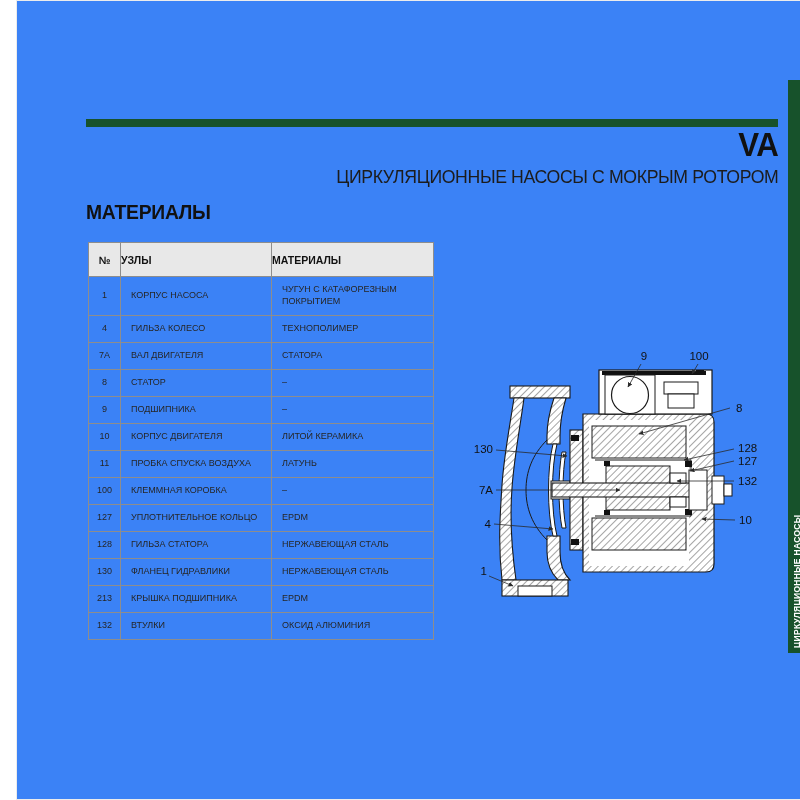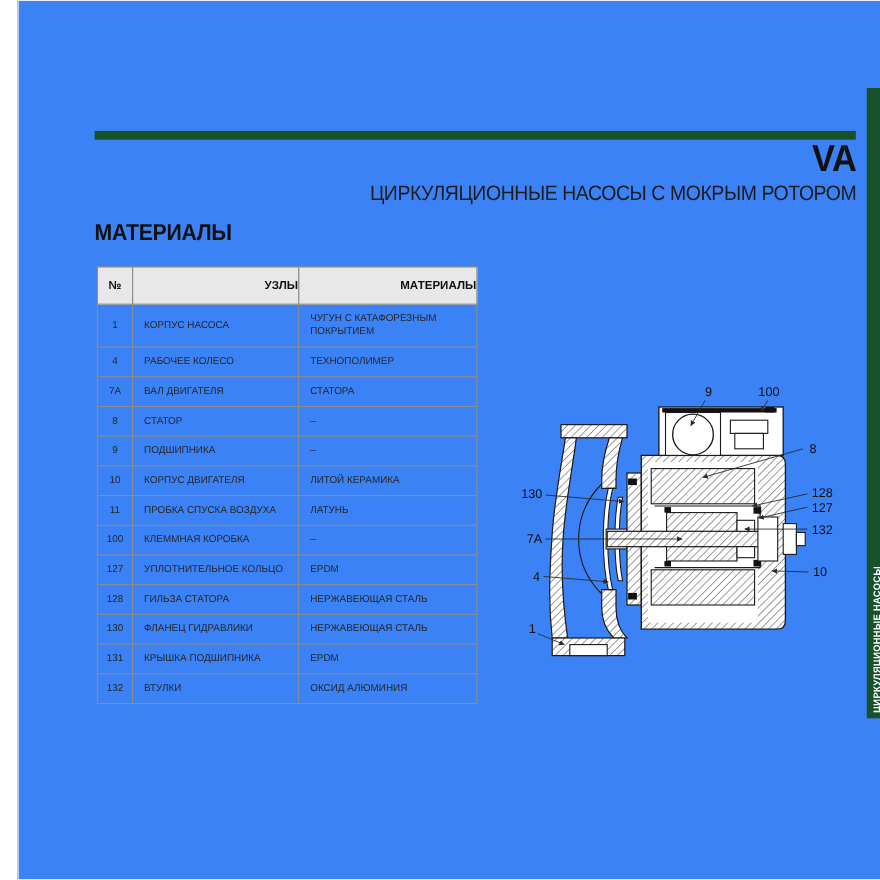--- a/index.html
+++ b/index.html
@@ -23,21 +23,21 @@
 
   .section-title {
     position:absolute; left:70px; top:200px; font-size:21px; font-weight:bold;
     color:#111; letter-spacing:-0.3px; transform:scaleX(0.92); transform-origin:0 50%;
   }
 
   table.materials { position:absolute; left:72px; top:242px; width:345px; border-collapse:collapse; table-layout:fixed; }
   .materials th, .materials td { border:1px solid #8d8d8d; vertical-align:middle; }
   .materials th {
     height:33px; background:#e8e8e8; font-size:10.5px; color:#111;
-    text-align:right; padding:0 0 0 10px; letter-spacing:0;
+    text-align:left; padding:0 0 0 0; letter-spacing:0;
   }
   .materials th.c-num { text-align:center; padding:0; }
   .materials td { height:26px; font-size:9px; color:#262626; padding:0 6px 0 10px; line-height:1.3; }
   .materials td.c-num { text-align:center; padding:0; }
   .materials tr.tall td { height:38px; }
 
   .diagram { position:absolute; left:440px; top:340px; width:316px; height:282px; }
   .diagram svg { display:block; width:100%; height:100%; }
   .diagram text { font-family:"Liberation Sans", sans-serif; font-size:11.5px; fill:#111; }
 
@@ -76,21 +76,21 @@
       </tr>
     </thead>
     <tbody>
       <tr class="tall">
         <td class="c-num">1</td>
         <td>КОРПУС НАСОСА</td>
         <td>ЧУГУН С КАТАФОРЕЗНЫМ ПОКРЫТИЕМ</td>
       </tr>
       <tr>
         <td class="c-num">4</td>
-        <td>РАБОЧЕЕ КОЛЕСО</td>
+        <td>ГИЛЬЗА КОЛЕСО</td>
         <td>ТЕХНОПОЛИМЕР</td>
       </tr>
       <tr>
         <td class="c-num">7A</td>
         <td>ВАЛ ДВИГАТЕЛЯ</td>
         <td>СТАТОРА</td>
       </tr>
       <tr>
         <td class="c-num">8</td>
         <td>СТАТОР</td>
@@ -125,21 +125,21 @@
         <td class="c-num">128</td>
         <td>ГИЛЬЗА СТАТОРА</td>
         <td>НЕРЖАВЕЮЩАЯ СТАЛЬ</td>
       </tr>
       <tr>
         <td class="c-num">130</td>
         <td>ФЛАНЕЦ ГИДРАВЛИКИ</td>
         <td>НЕРЖАВЕЮЩАЯ СТАЛЬ</td>
       </tr>
       <tr>
-        <td class="c-num">131</td>
+        <td class="c-num">213</td>
         <td>КРЫШКА ПОДШИПНИКА</td>
         <td>EPDM</td>
       </tr>
       <tr>
         <td class="c-num">132</td>
         <td>ВТУЛКИ</td>
         <td>ОКСИД АЛЮМИНИЯ</td>
       </tr>
     </tbody>
   </table>

